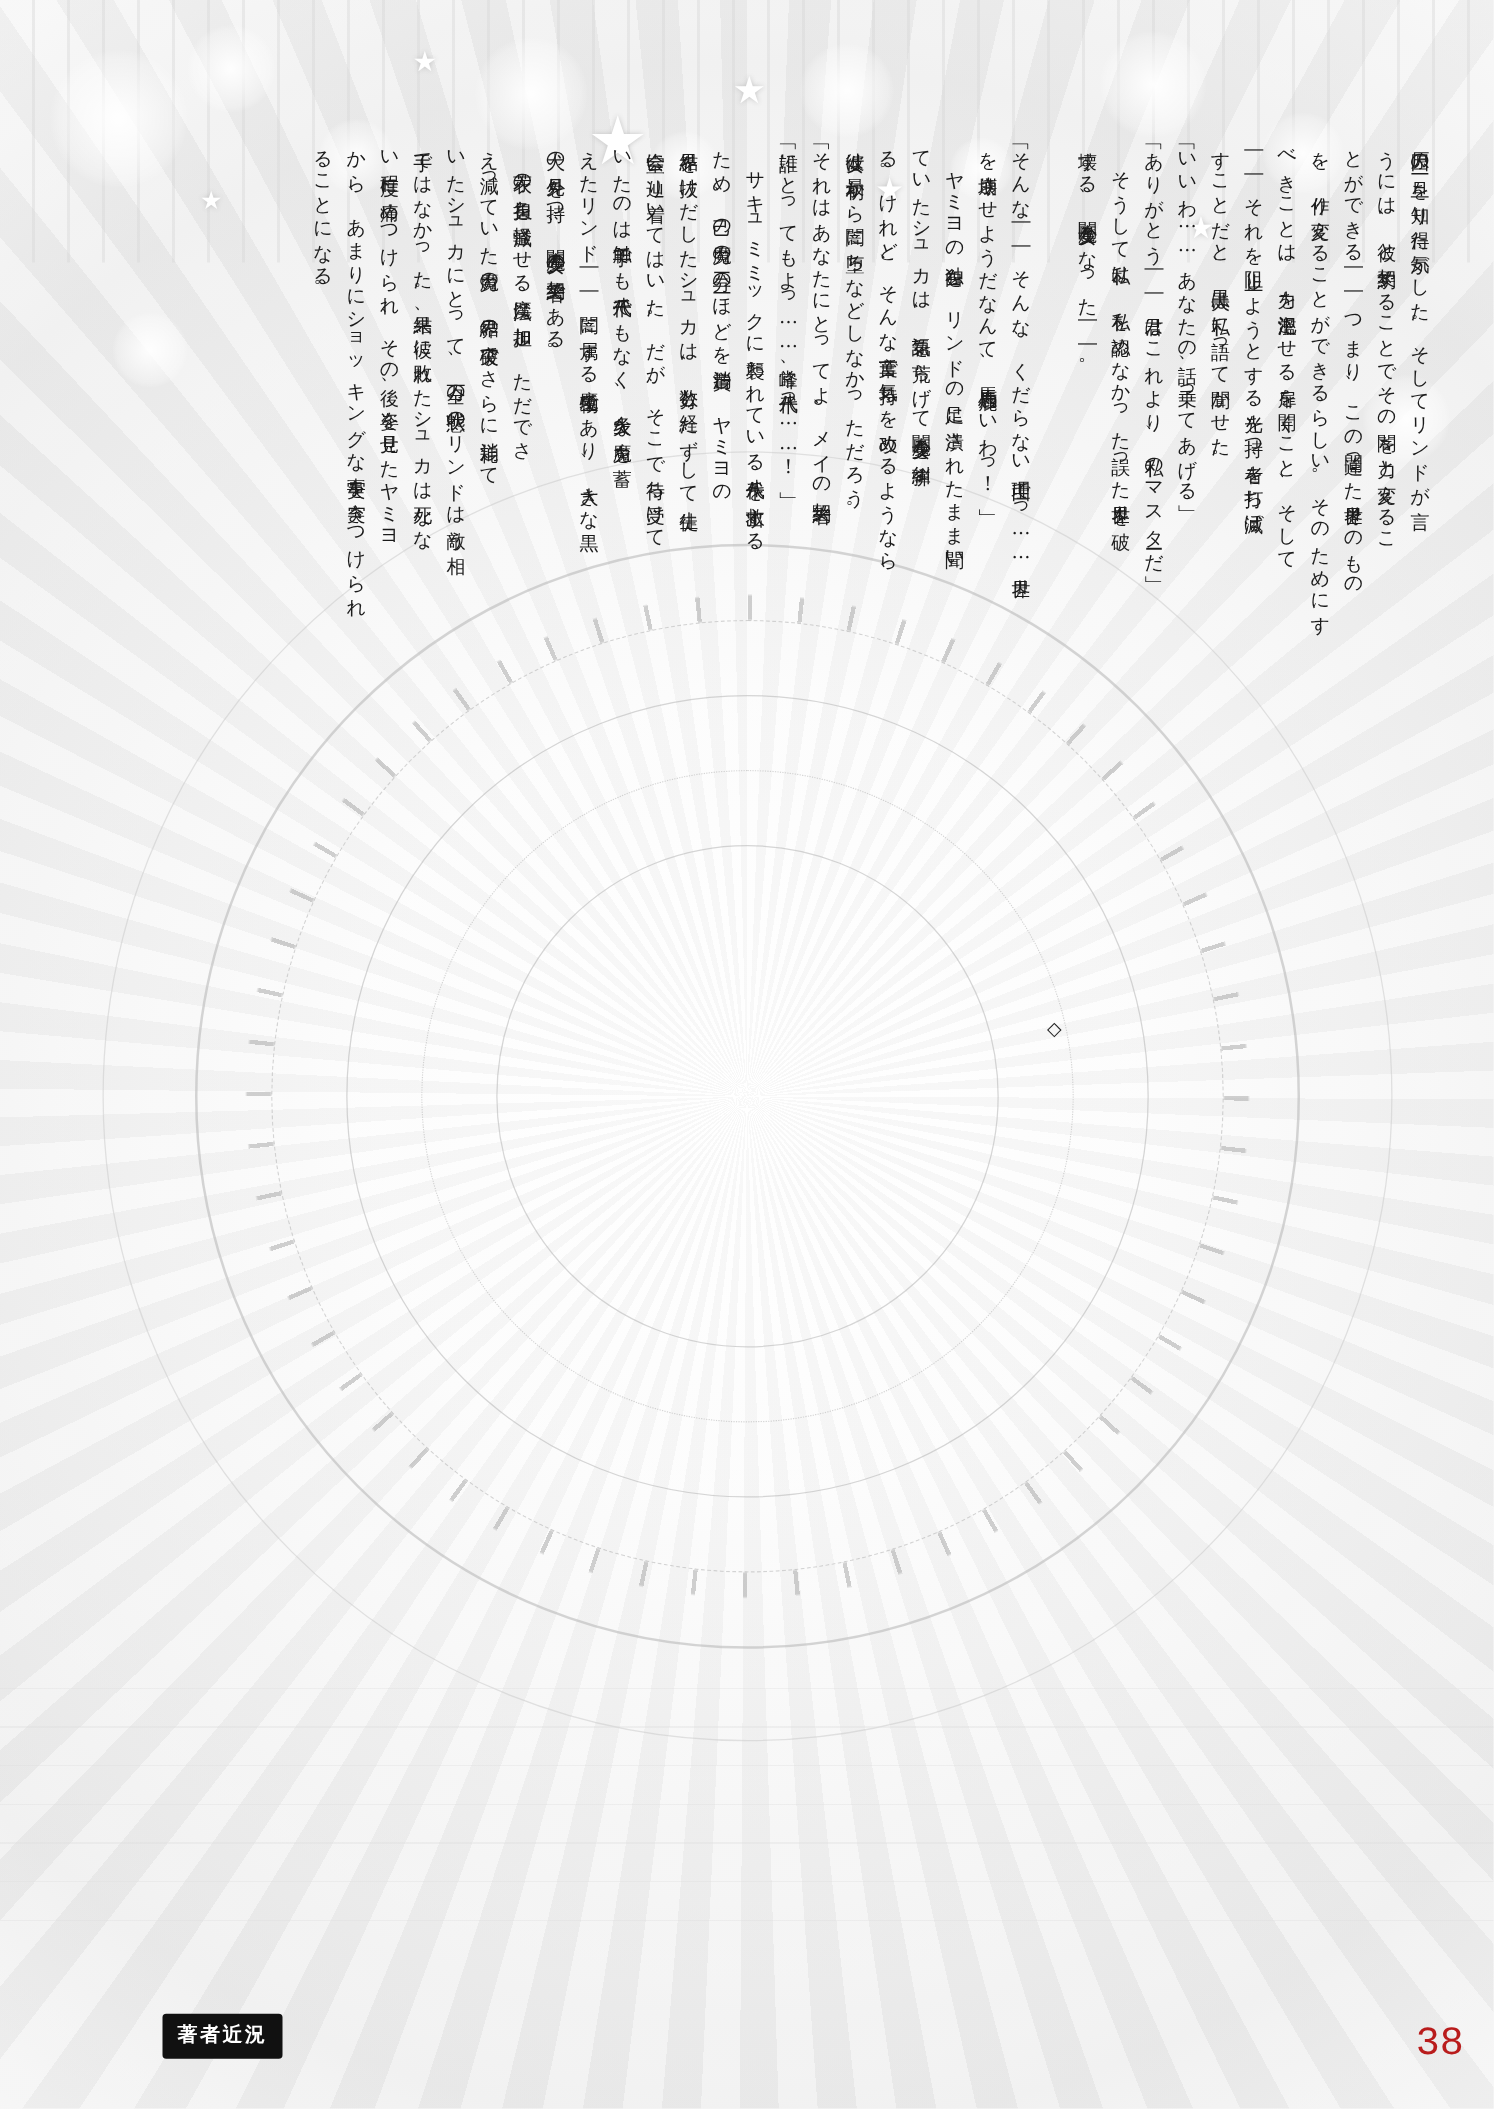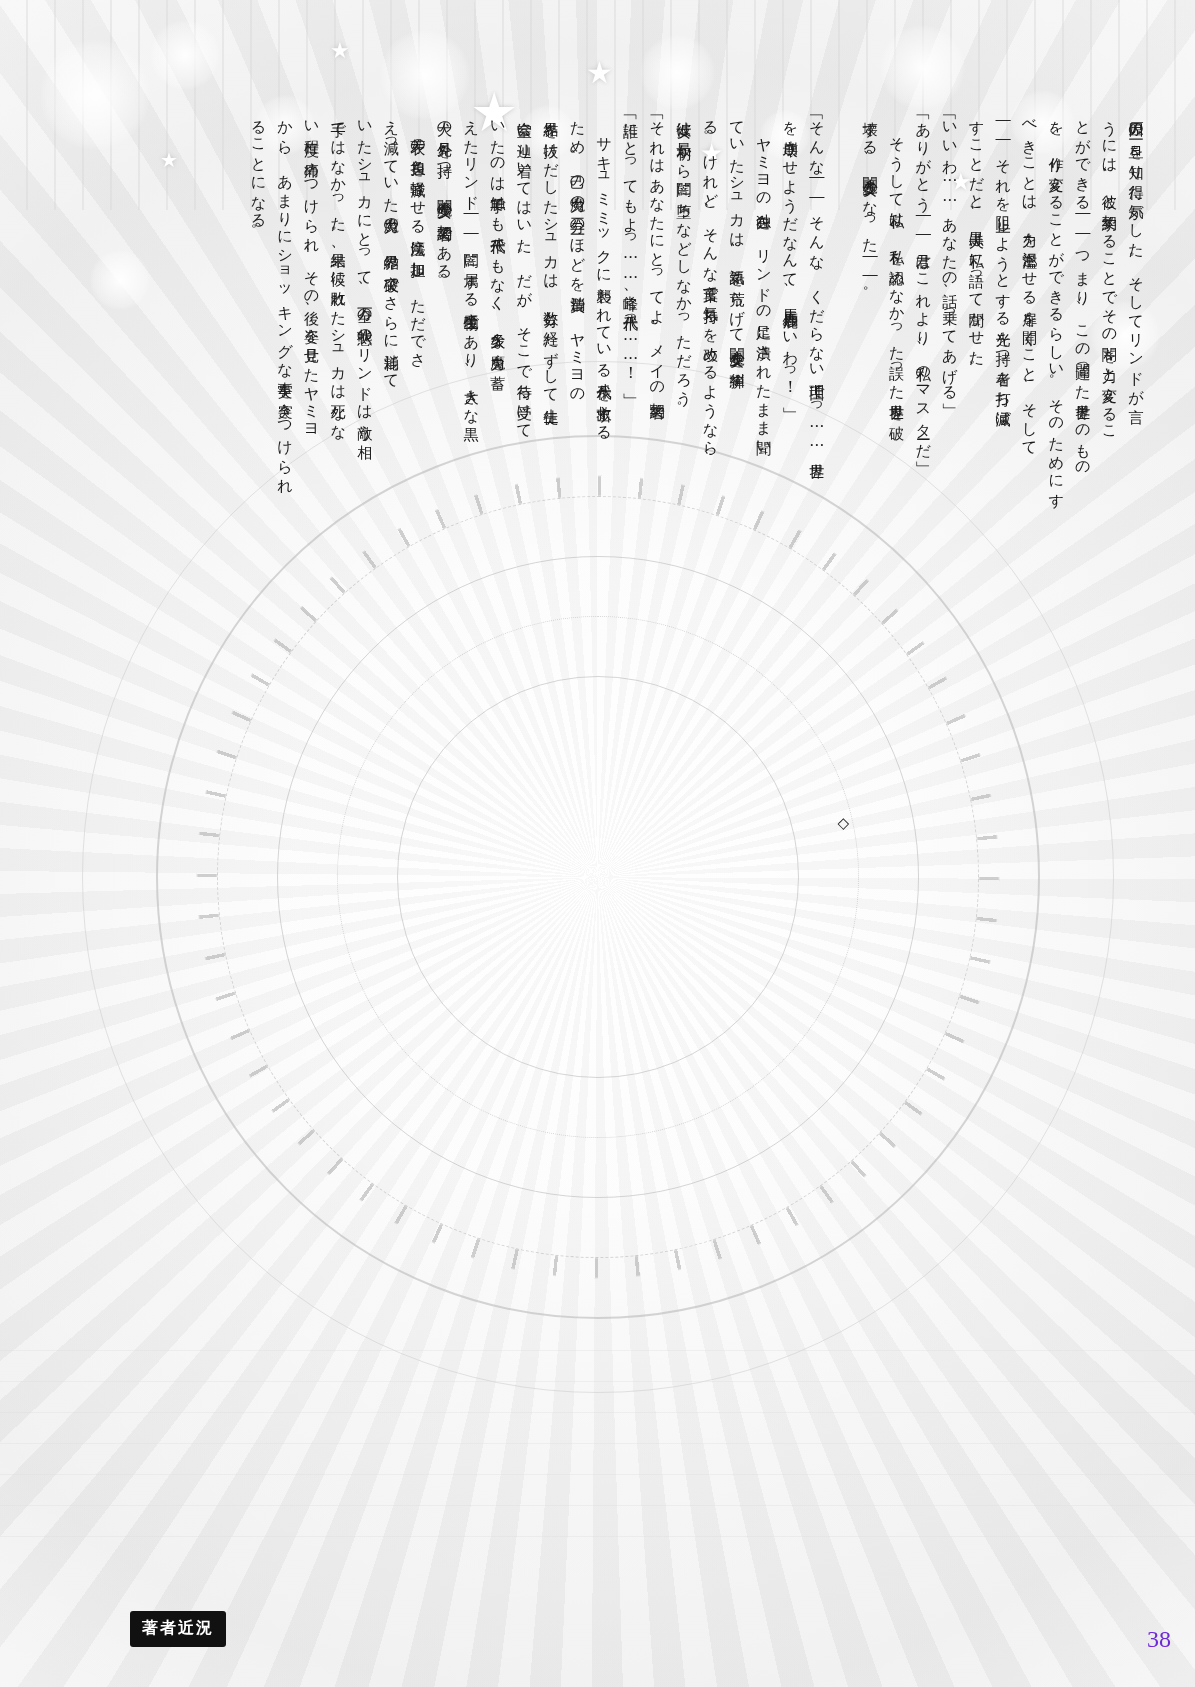--- a/index.html
+++ b/index.html
@@ -148,23 +148,23 @@
     padding: 8px 18px;
     background: rgba(255,255,255,0.9);
     font-size: 13.4px;
     line-height: 1.45;
     color: #111111;
   }
   .page-number {
     position: absolute;
     right: 24px;
     bottom: 34px;
-    font-size: 24px;
-    color: #6d28d9;
-    font-family: Liberation Serif, serif;
+    font-size: 32px;
+    color: #b91c1c;
+    font-family: Liberation Mono, monospace;
   }
 </style>
 </head>
 <body>
 
 <div class="page">
 
   <div class="bg-base"></div>
   <div class="bg-rays"></div>
   <div class="bg-ring r6"></div>

